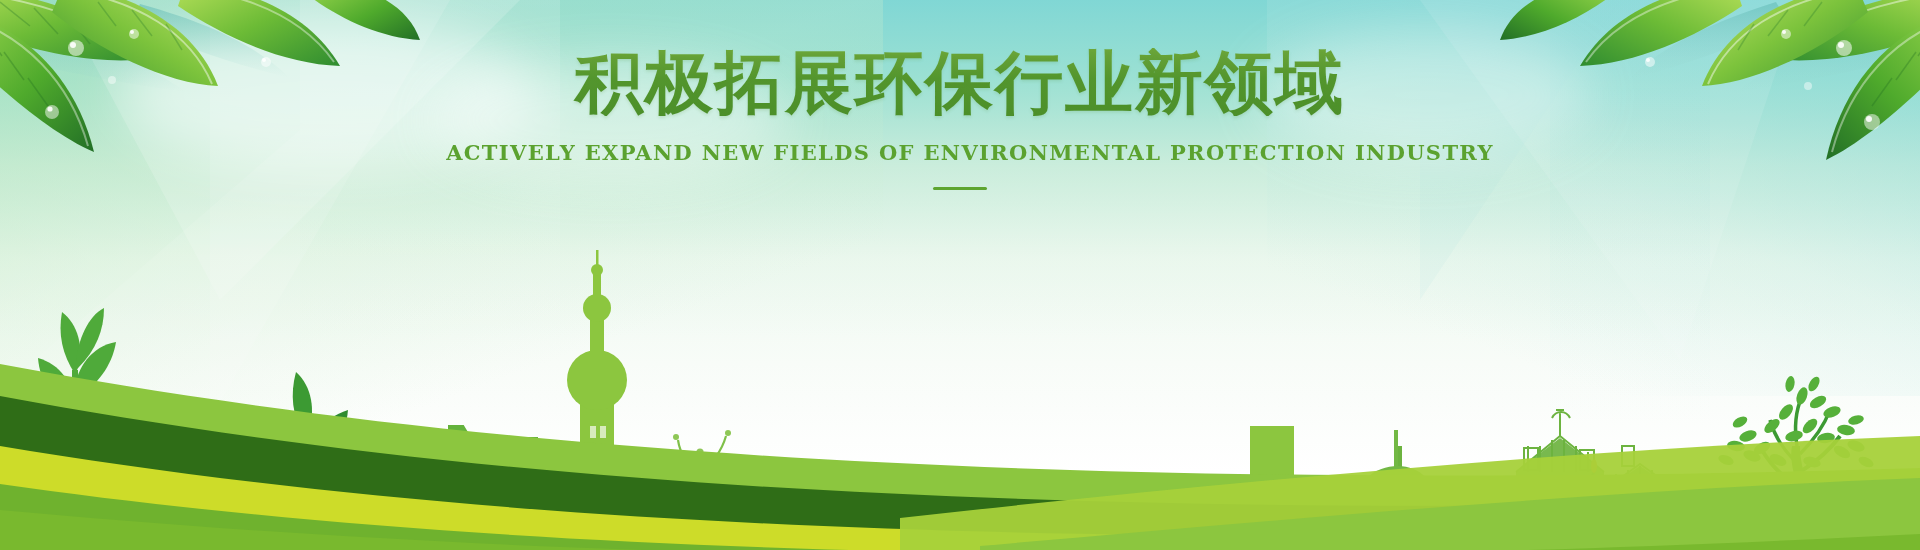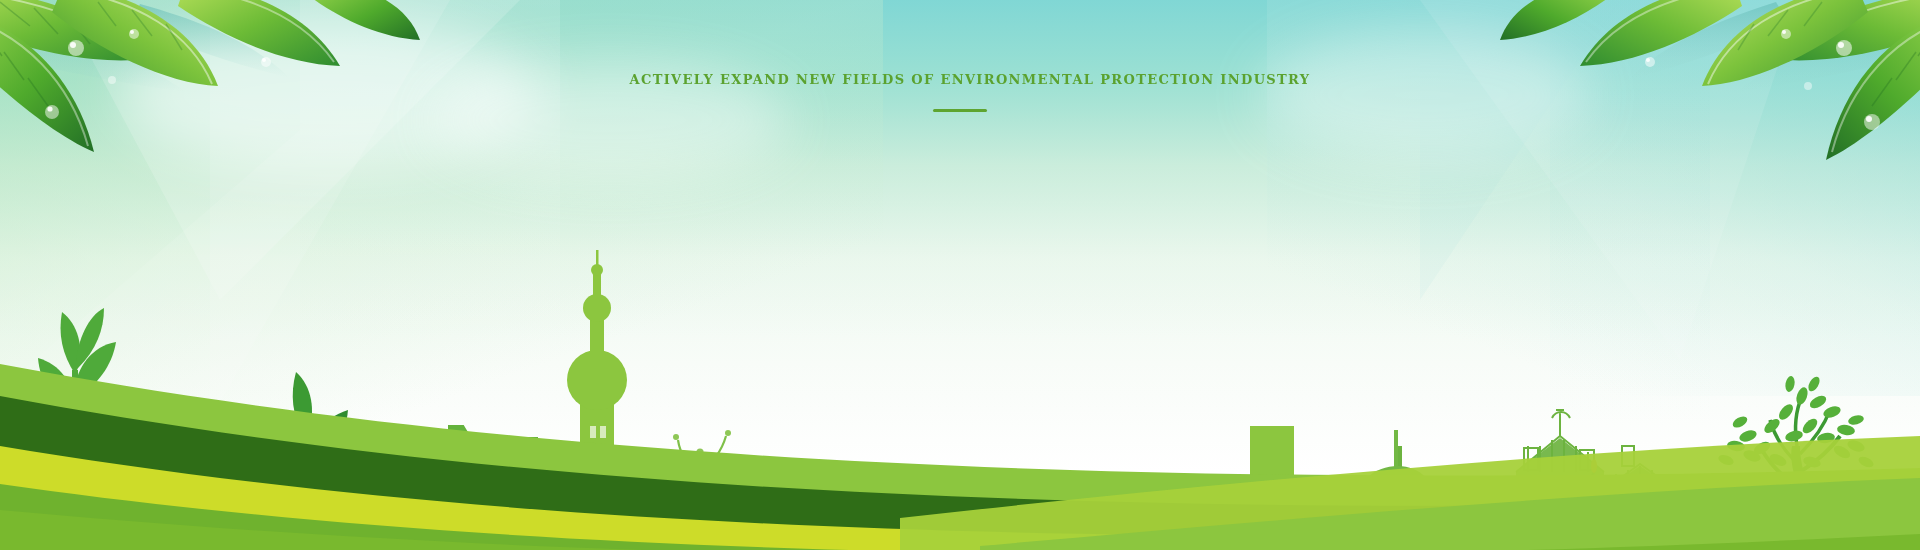--- a/index.html
+++ b/index.html
@@ -62,21 +62,21 @@
     color:#5a9a2e;
     background:linear-gradient(180deg,#6fa83a 0%,#53962b 45%,#4b8f27 100%);
     -webkit-background-clip:text;background-clip:text;
     -webkit-text-fill-color:transparent;
     text-shadow:0 2px 3px rgba(90,150,60,.16);
     margin:0;
   }
   .sub-en{
     margin:24px 0 0;
     font-family:"DejaVu Serif","Liberation Serif",serif;
-    font-size:13px;font-weight:700;
+    font-size:21px;font-weight:700;
     letter-spacing:1.35px;
     color:#5ba22f;
     padding-left:20px;
   }
   .divider{
     width:54px;height:3px;margin:22px auto 0;
     background:#5ea530;border-radius:2px;
   }
   .slogan{
     margin:26px 0 0;
@@ -213,20 +213,21 @@
     <circle cx="286" cy="34" r="5" fill="#fff" fill-opacity=".5"></circle>
       <circle cx="284" cy="32" r="2" fill="#fff" fill-opacity=".9"></circle>
     <circle cx="372" cy="122" r="8" fill="#fff" fill-opacity=".5"></circle>
       <circle cx="369" cy="119" r="3" fill="#fff" fill-opacity=".9"></circle>
     <circle cx="150" cy="62" r="5" fill="#fff" fill-opacity=".5"></circle>
       <circle cx="148" cy="60" r="2" fill="#fff" fill-opacity=".9"></circle>
     <circle cx="308" cy="86" r="4" fill="#fff" fill-opacity=".45"></circle>
   </svg>
 
   <div class="headline-wrap">
+    <h1 class="headline">积极拓展环保行业新领域</h1>
     <p class="sub-en">ACTIVELY EXPAND NEW FIELDS OF ENVIRONMENTAL PROTECTION INDUSTRY</p>
     <div class="divider"></div>
   </div>
 
   <svg class="scenery" viewBox="0 0 1920 300" preserveAspectRatio="none">
     <defs>
       <linearGradient id="bldA" x1="0" y1="0" x2="0" y2="1">
         <stop offset="0" stop-color="#a6d278"></stop>
           <stop offset="1" stop-color="#8cc658"></stop>
       </linearGradient>

